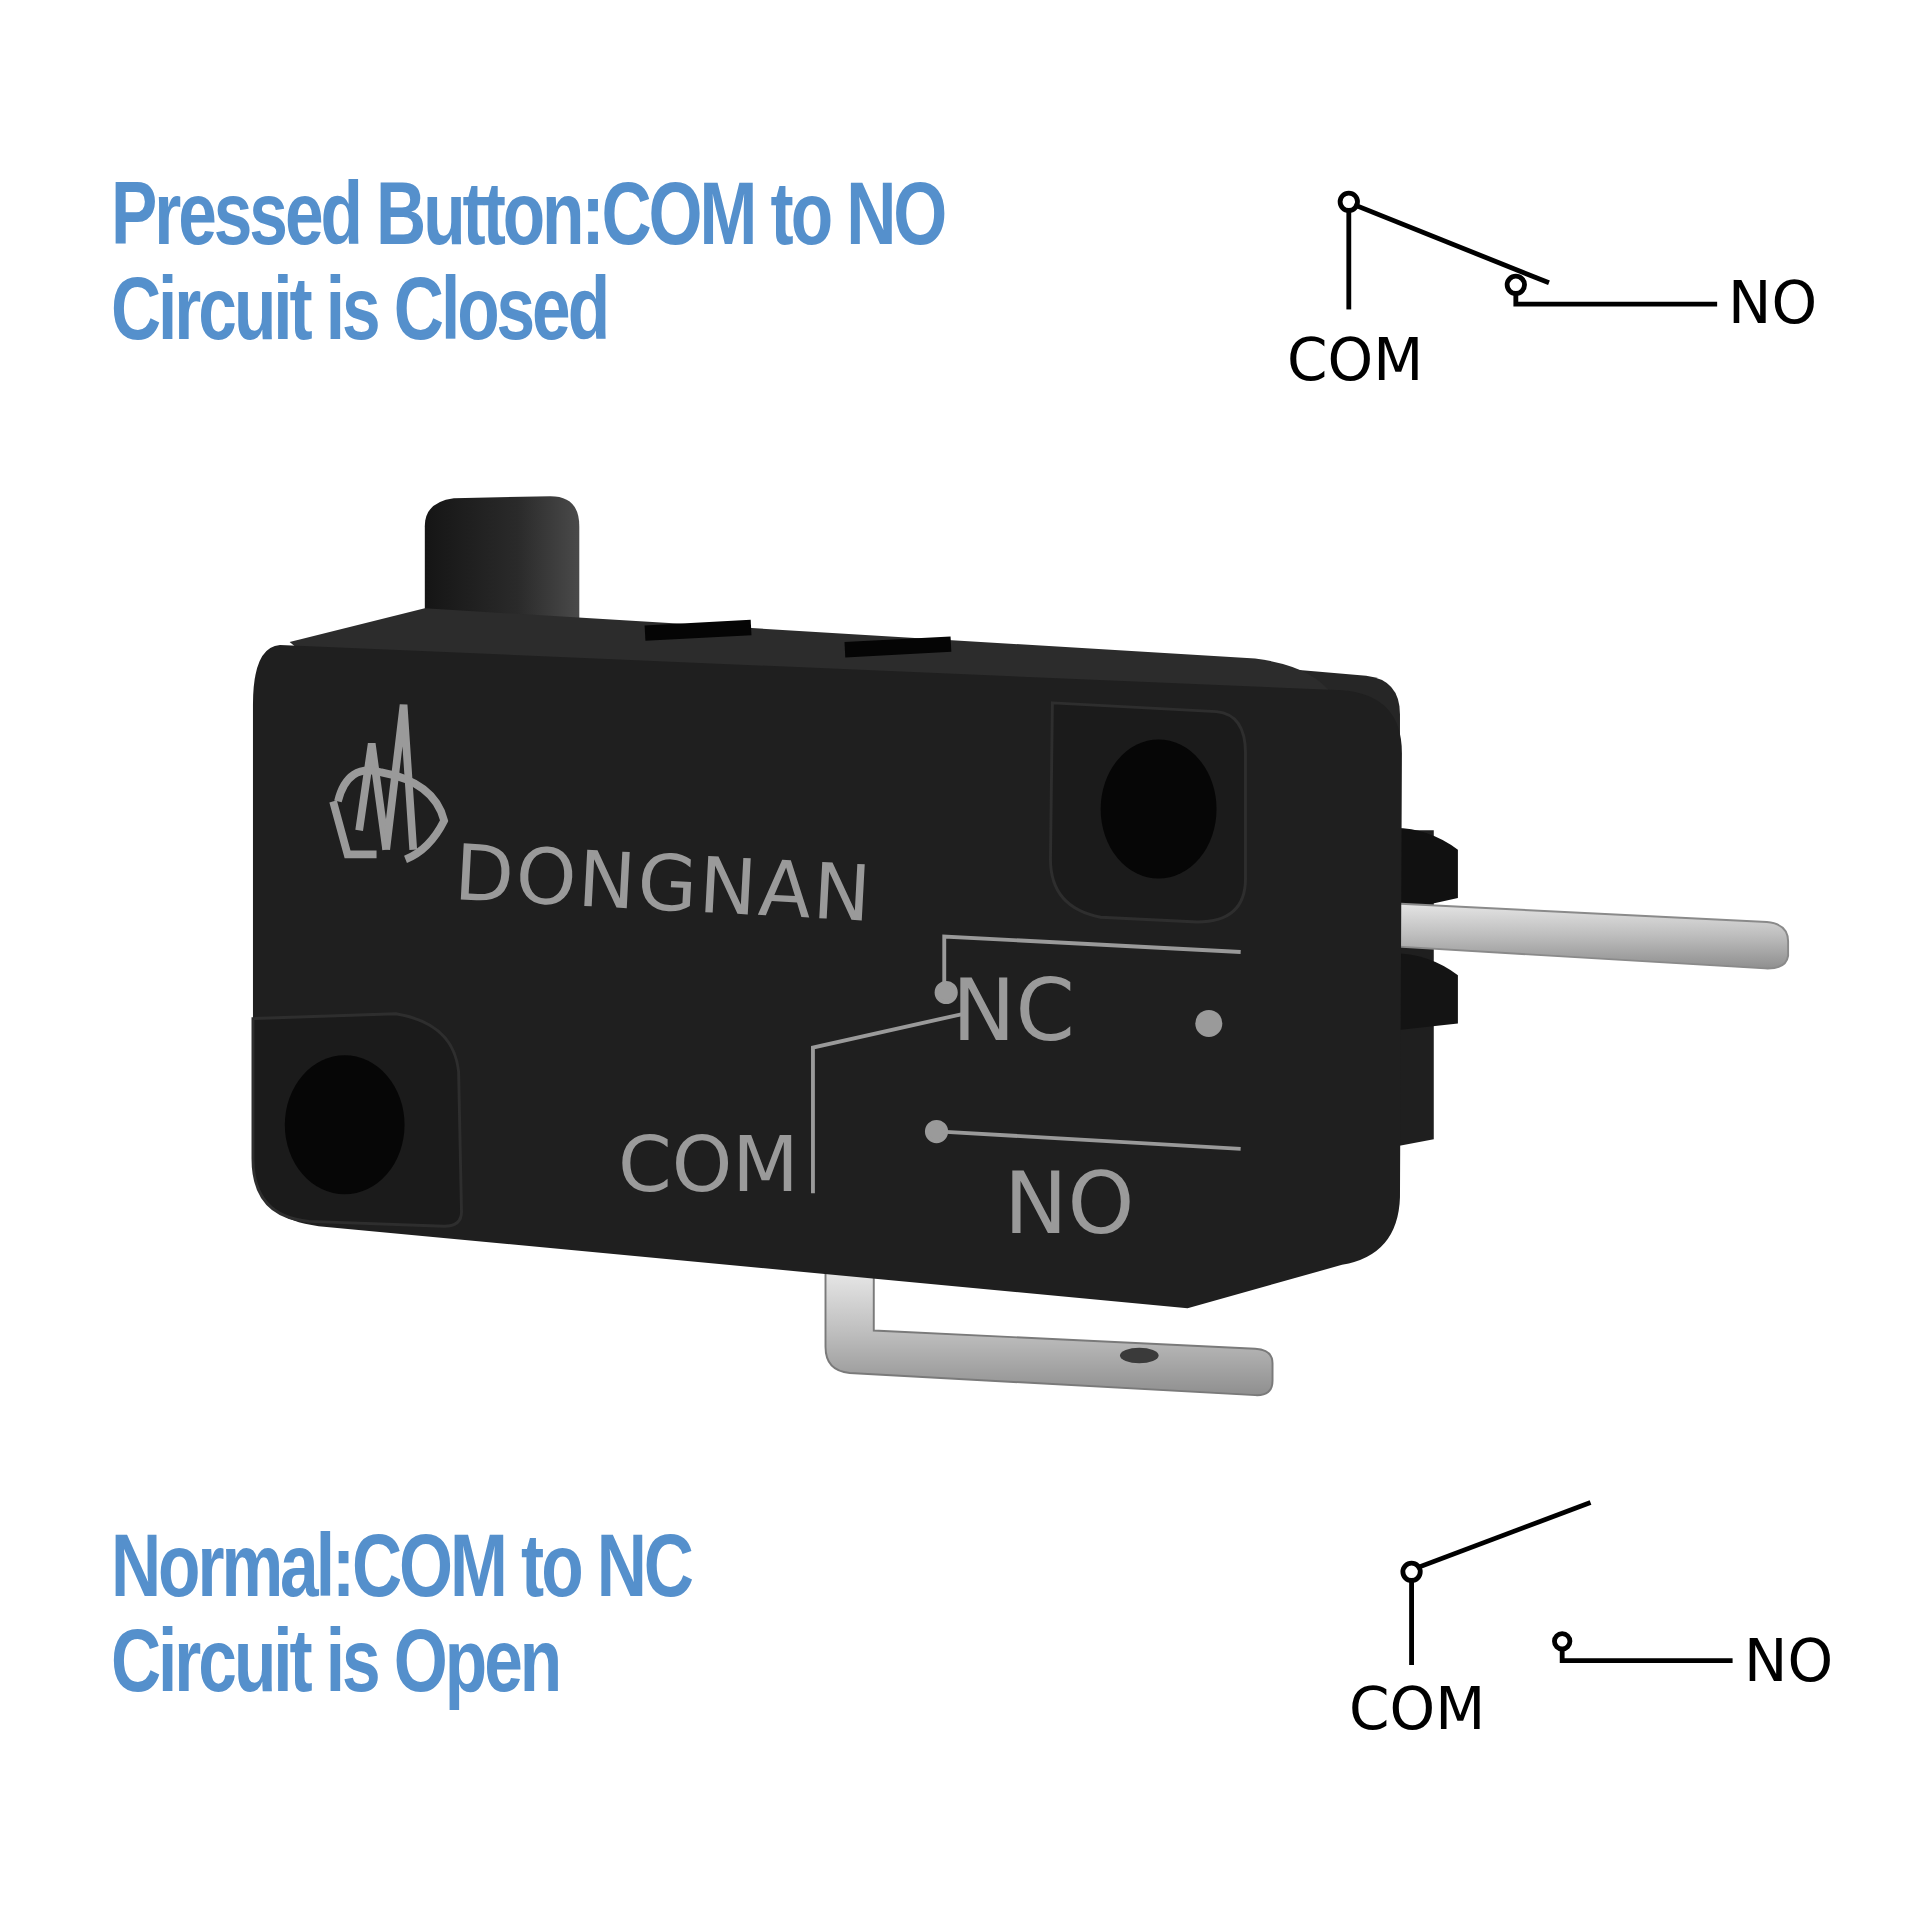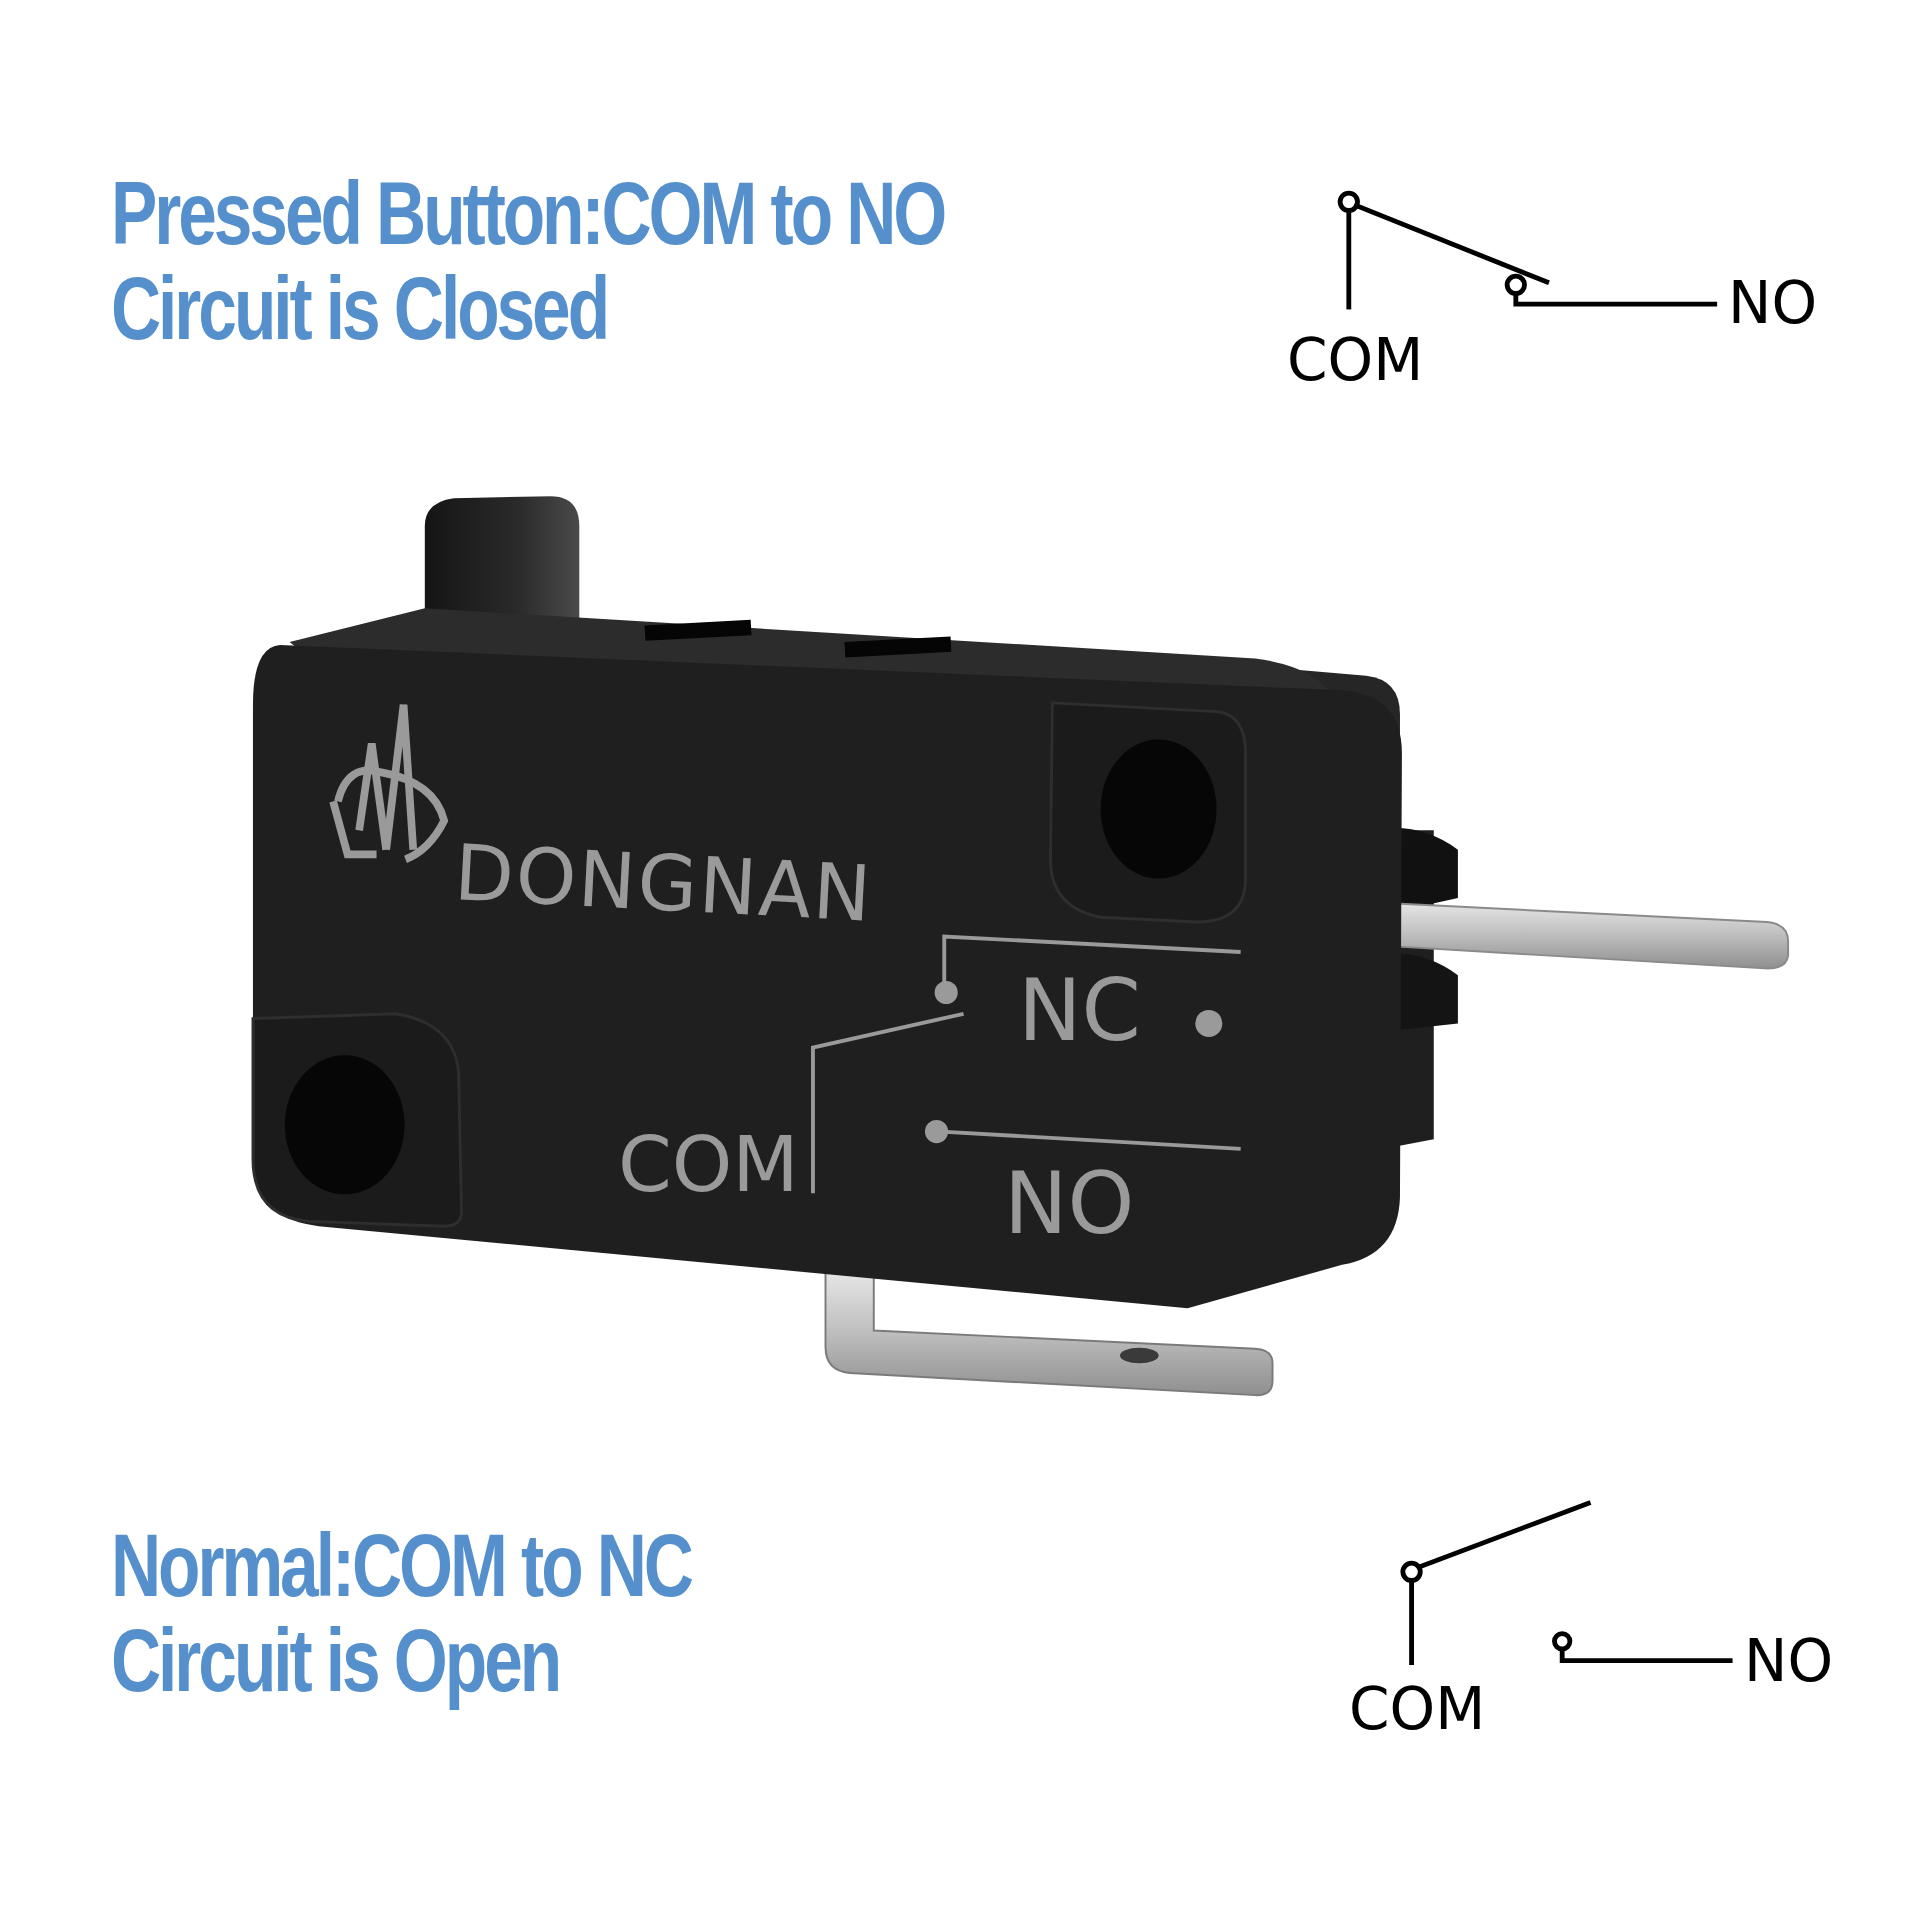--- a/index.html
+++ b/index.html
@@ -125,16 +125,16 @@
     <polyline points="978,1020 978,970 1285,986"></polyline>
     <circle cx="980" cy="1028" r="10" fill="#9a9a9a"></circle>
     <polyline points="998,1050 842,1085 842,1236"></polyline>
     <circle cx="970" cy="1172" r="10" fill="#9a9a9a"></circle>
     <line x1="975" y1="1172" x2="1285" y2="1190"></line>
     <circle cx="1252" cy="1060" r="14" fill="#9a9a9a" stroke="none"></circle>
   </g>
 </svg>
 
 <div style="position:absolute; left:457px; top:828px; font-family:'DejaVu Sans',sans-serif; font-size:77px; color:#9a9a9a; transform:rotate(3deg); transform-origin:left top; letter-spacing:1.9px;">DONGNAN</div>
-<div style="position:absolute; left:1018px; top:961px; font-family:'DejaVu Sans',sans-serif; font-size:85px; color:#9a9a9a;">NC</div>
+<div style="position:absolute; left:952px; top:961px; font-family:'DejaVu Sans',sans-serif; font-size:85px; color:#9a9a9a;">NC</div>
 <div style="position:absolute; left:618px; top:1120px; font-family:'DejaVu Sans',sans-serif; font-size:77px; color:#9a9a9a;">COM</div>
 <div style="position:absolute; left:1004px; top:1154px; font-family:'DejaVu Sans',sans-serif; font-size:85px; color:#9a9a9a;">NO</div>
 
 
 </body></html>

